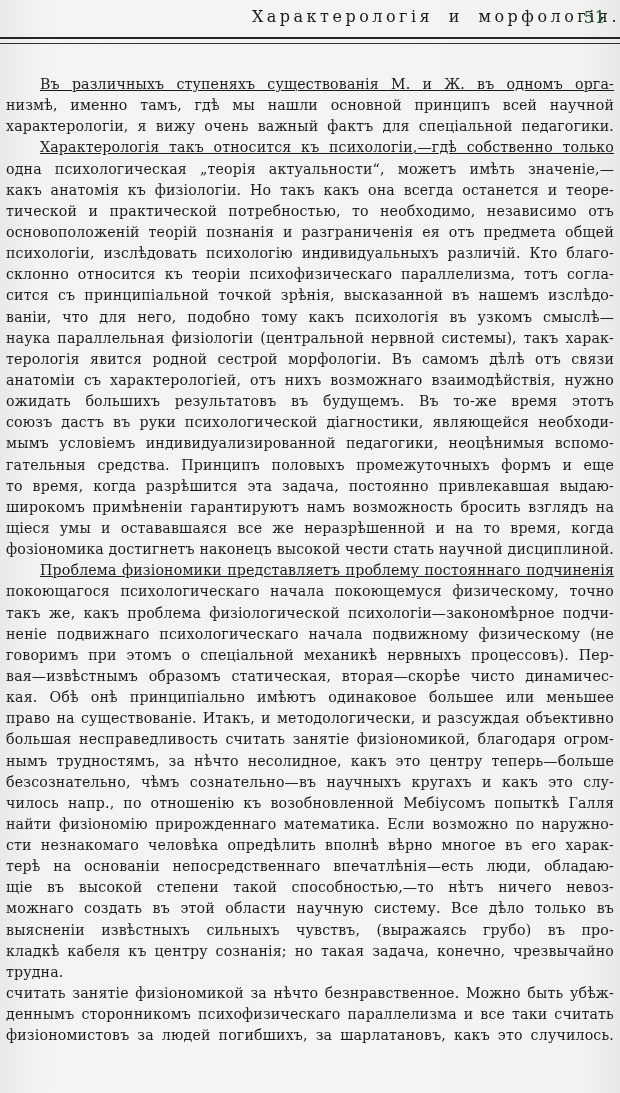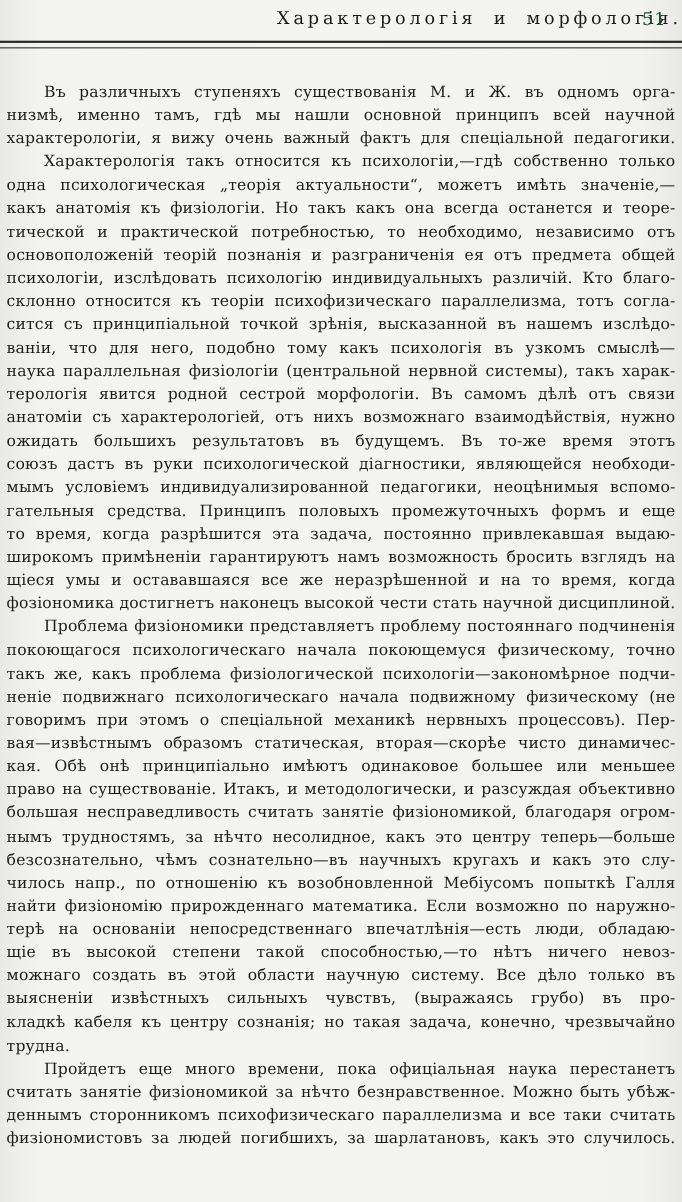--- a/index.html
+++ b/index.html
@@ -64,20 +64,21 @@
     line-height: 21.15px;
     font-size: 14.2px;
     letter-spacing: 0.15px;
     text-align: justify;
     text-align-last: justify;
     overflow: hidden;
     white-space: normal;
   }
   .line.first {
     padding-left: 34px;
+    text-decoration: underline;
   }
   .line.short {
     text-align-last: left;
   }
 </style>
 </head>
 <body>
 
 <div class="page">
 
@@ -123,28 +124,28 @@
         <div class="line">неніе подвижнаго психологическаго начала подвижному физическому (не</div>
         <div class="line">говоримъ при этомъ о спеціальной механикѣ нервныхъ процессовъ). Пер-</div>
         <div class="line">вая—извѣстнымъ образомъ статическая, вторая—скорѣе чисто динамичес-</div>
         <div class="line">кая. Обѣ онѣ принципіально имѣютъ одинаковое большее или меньшее</div>
         <div class="line">право на существованіе. Итакъ, и методологически, и разсуждая объективно</div>
         <div class="line">большая несправедливость считать занятіе физіономикой, благодаря огром-</div>
         <div class="line">нымъ трудностямъ, за нѣчто несолидное, какъ это центру теперь—больше</div>
         <div class="line">безсознательно, чѣмъ сознательно—въ научныхъ кругахъ и какъ это слу-</div>
         <div class="line">чилось напр., по отношенію къ возобновленной Мебіусомъ попыткѣ Галля</div>
         <div class="line">найти физіономію прирожденнаго математика. Если возможно по наружно-</div>
+        <div class="line">сти незнакомаго человѣка опредѣлить вполнѣ вѣрно многое въ его харак-</div>
         <div class="line">терѣ на основаніи непосредственнаго впечатлѣнія—есть люди, обладаю-</div>
         <div class="line">щіе въ высокой степени такой способностью,—то нѣтъ ничего невоз-</div>
         <div class="line">можнаго создать въ этой области научную систему. Все дѣло только въ</div>
         <div class="line">выясненіи извѣстныхъ сильныхъ чувствъ, (выражаясь грубо) въ про-</div>
         <div class="line">кладкѣ кабеля къ центру сознанія; но такая задача, конечно, чрезвычайно</div>
         <div class="line short">трудна.</div>
       </div>
       <div>
-        <div class="line first">Пройдетъ еще много времени, пока офиціальная наука перестанетъ</div>
         <div class="line">считать занятіе физіономикой за нѣчто безнравственное. Можно быть убѣж-</div>
         <div class="line">деннымъ сторонникомъ психофизическаго параллелизма и все таки считать</div>
         <div class="line">физіономистовъ за людей погибшихъ, за шарлатановъ, какъ это случилось.</div>
       </div>
     </div>
 
 </div>
 
 </body></html>

